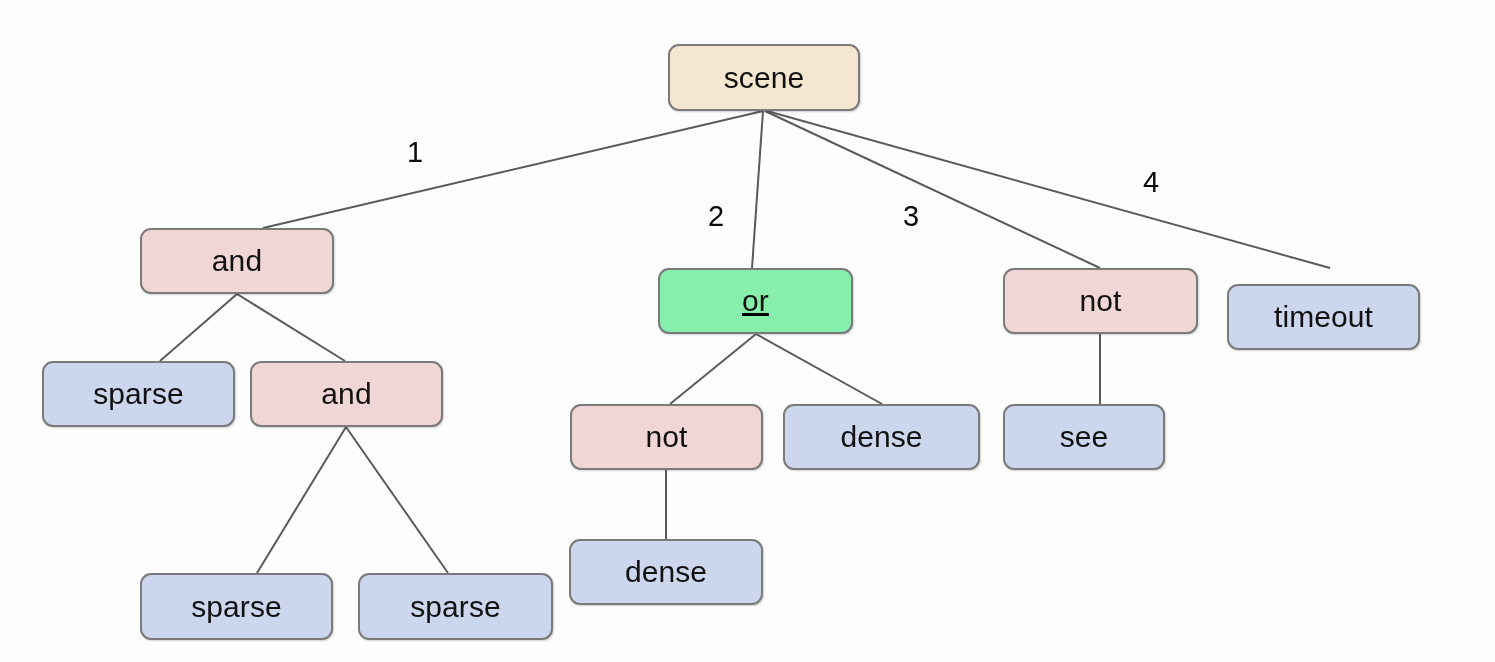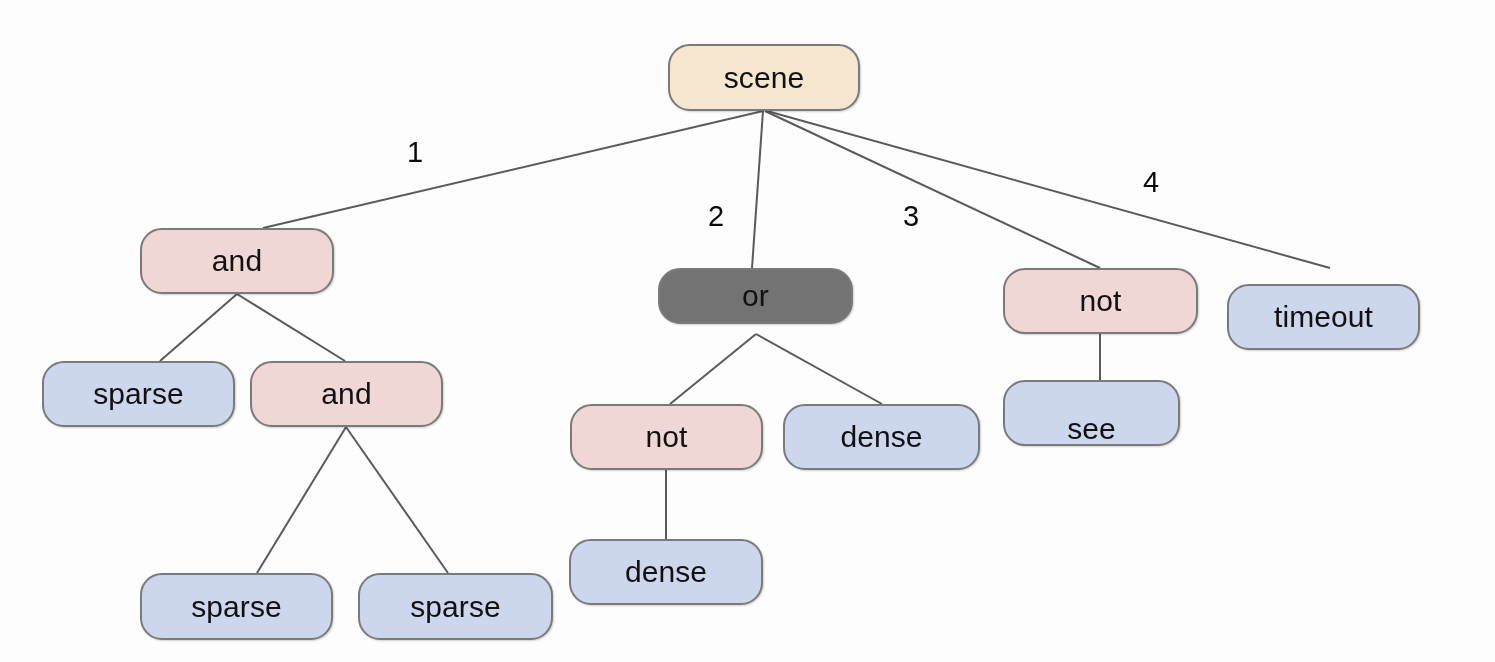--- a/index.html
+++ b/index.html
@@ -24,21 +24,21 @@
   }
   .edge-line {
     stroke: #5a5a5a;
     stroke-width: 2;
     fill: none;
   }
   .node {
     position: absolute;
     box-sizing: border-box;
     border: 2px solid #7a7a7a;
-    border-radius: 22px;
+    border-radius: 11px;
     display: flex;
     align-items: center;
     justify-content: center;
     box-shadow: 1px 1px 2px rgba(0,0,0,0.18);
   }
   .node-label {
     font-size: 30px;
     color: #111111;
     line-height: 1;
     white-space: nowrap;
@@ -71,42 +71,42 @@
       <line x1="666" y1="470" x2="666" y2="539" class="edge-line" stroke="#5a5a5a"></line>
       <line x1="1100" y1="334" x2="1100" y2="404" class="edge-line" stroke="#5a5a5a"></line>
     </svg>
   <div id="node-layer">
       <div class="node" style="left: 668px; top: 44px; width: 192px; height: 67px; background: rgb(245, 230, 208); border-color: rgb(122, 122, 122);">
         <span class="node-label">scene</span>
       </div>
       <div class="node" style="left: 140px; top: 228px; width: 194px; height: 66px; background: rgb(240, 214, 212); border-color: rgb(122, 122, 122);">
         <span class="node-label">and</span>
       </div>
-      <div class="node" style="left: 658px; top: 268px; width: 195px; height: 56px; background: #737373; border-color: rgb(122, 122, 122);">
+      <div class="node" style="left: 658px; top: 268px; width: 195px; height: 66px; background: #86efac; border-color: rgb(122, 122, 122); text-decoration: underline;">
         <span class="node-label">or</span>
       </div>
       <div class="node" style="left: 1003px; top: 268px; width: 195px; height: 66px; background: rgb(240, 214, 212); border-color: rgb(122, 122, 122);">
         <span class="node-label">not</span>
       </div>
       <div class="node" style="left: 1227px; top: 284px; width: 193px; height: 66px; background: rgb(204, 215, 238); border-color: rgb(122, 122, 122);">
         <span class="node-label">timeout</span>
       </div>
       <div class="node" style="left: 42px; top: 361px; width: 193px; height: 66px; background: rgb(204, 215, 238); border-color: rgb(122, 122, 122);">
         <span class="node-label">sparse</span>
       </div>
       <div class="node" style="left: 250px; top: 361px; width: 193px; height: 66px; background: rgb(240, 214, 212); border-color: rgb(122, 122, 122);">
         <span class="node-label">and</span>
       </div>
       <div class="node" style="left: 570px; top: 404px; width: 193px; height: 66px; background: rgb(240, 214, 212); border-color: rgb(122, 122, 122);">
         <span class="node-label">not</span>
       </div>
       <div class="node" style="left: 783px; top: 404px; width: 197px; height: 66px; background: rgb(204, 215, 238); border-color: rgb(122, 122, 122);">
         <span class="node-label">dense</span>
       </div>
-      <div class="node" style="left: 1003px; top: 380px; width: 177px; height: 66px; background: rgb(204, 215, 238); border-color: rgb(122, 122, 122); align-items: flex-end;">
+      <div class="node" style="left: 1003px; top: 404px; width: 162px; height: 66px; background: rgb(204, 215, 238); border-color: rgb(122, 122, 122);">
         <span class="node-label">see</span>
       </div>
       <div class="node" style="left: 569px; top: 539px; width: 194px; height: 66px; background: rgb(204, 215, 238); border-color: rgb(122, 122, 122);">
         <span class="node-label">dense</span>
       </div>
       <div class="node" style="left: 140px; top: 573px; width: 193px; height: 67px; background: rgb(204, 215, 238); border-color: rgb(122, 122, 122);">
         <span class="node-label">sparse</span>
       </div>
       <div class="node" style="left: 358px; top: 573px; width: 195px; height: 67px; background: rgb(204, 215, 238); border-color: rgb(122, 122, 122);">
         <span class="node-label">sparse</span>

